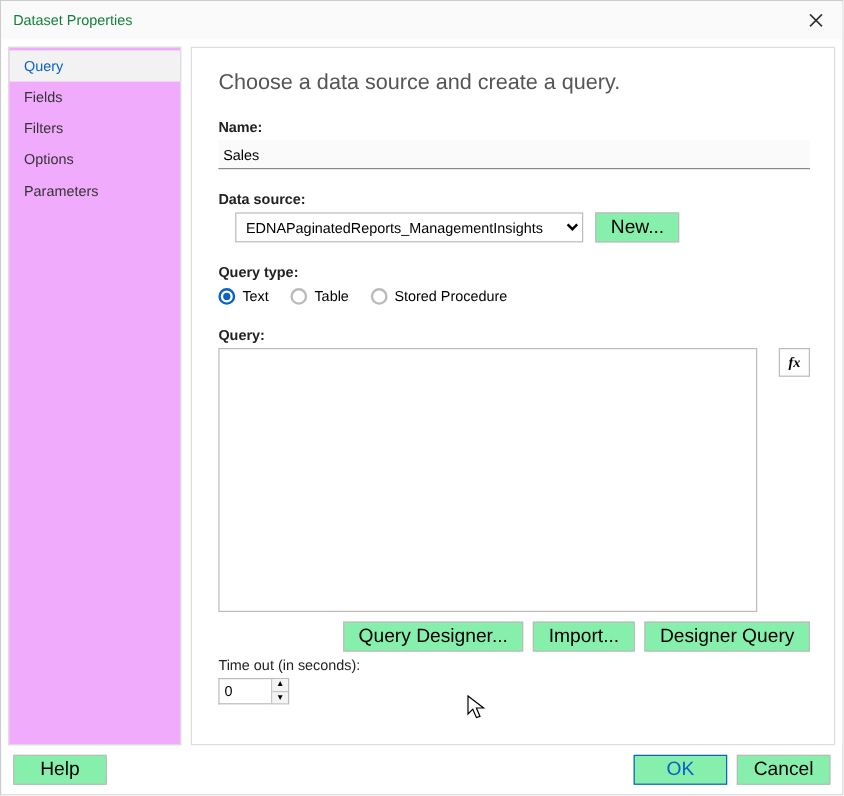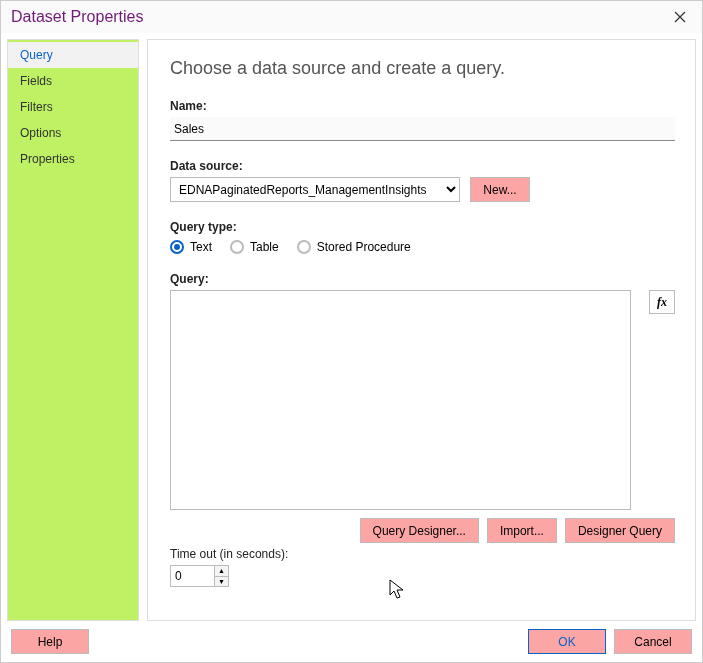--- a/index.html
+++ b/index.html
@@ -22,39 +22,39 @@
     flex-direction: column;
     position: relative;
   }
   .titlebar {
     height: 32px;
     display: flex;
     align-items: center;
     padding: 0 10px;
     background: #fafafa;
   }
-  .titlebar .title { font-size: 16px; color: #701a75; }
+  .titlebar .title { font-size: 12px; color: #15803d; }
   .titlebar .close {
     margin-left: auto;
     width: 24px; height: 24px;
     display: flex; align-items: center; justify-content: center;
     cursor: pointer;
   }
   .body {
     flex: 1;
     display: flex;
     padding: 6px 6px 0 6px;
     gap: 8px;
     background: #fff;
     min-height: 0;
   }
   .sidebar {
-    width: 132px;
+    width: 144px;
     border: 1px solid #ddd;
-    background: #bef264;
+    background: #f0abfc;
     padding: 2px 0;
   }
   .sidebar-item {
     padding: 6px 12px;
     color: #333;
     cursor: pointer;
     font-size: 12px;
   }
   .sidebar-item.active { background: #f2f2f2; color: #0a62c9; }
   .mainpanel {
@@ -89,28 +89,29 @@
   }
   .section { margin-bottom: 18px; }
   .row { display: flex; align-items: center; gap: 10px; }
   select.ds {
     width: 290px;
     height: 25px;
     border: 1px solid #bbb;
     font-size: 12px;
     padding: 2px 4px;
     background: #fff;
+    margin-left: 14px;
   }
   .btn {
     height: 25px;
     min-width: 60px;
     padding: 0 12px;
     border: 1px solid #bbb;
-    background: #fca5a5;
-    font-size: 12px;
+    background: #86efac;
+    font-size: 16px;
     font-family: inherit;
     cursor: pointer;
   }
   .radio-row { display: flex; gap: 18px; margin-top: 6px; align-items: center; }
   .radio-opt { display: flex; align-items: center; gap: 6px; cursor: pointer; }
   .radio-circle {
     width: 14px; height: 14px; border-radius: 50%;
     border: 2px solid #bbb; position: relative;
   }
   .radio-opt.selected .radio-circle { border-color: #0a62c9; }
@@ -196,21 +197,21 @@
     </div>
   </div>
 
   <div class="body">
 
     <div class="sidebar">
       <div class="sidebar-item active"><span>Query</span></div>
       <div class="sidebar-item"><span>Fields</span></div>
       <div class="sidebar-item"><span>Filters</span></div>
       <div class="sidebar-item"><span>Options</span></div>
-      <div class="sidebar-item"><span>Properties</span></div>
+      <div class="sidebar-item"><span>Parameters</span></div>
     </div>
 
     <div class="mainpanel">
 
       <div class="heading">Choose a data source and create a query.</div>
 
       <div class="section">
         <div class="label">Name:</div>
         <input class="name-input" type="text" value="Sales" style="">
       </div>

